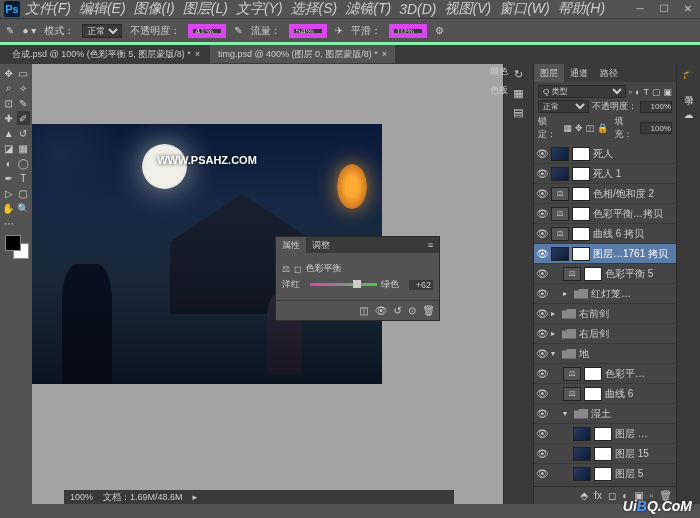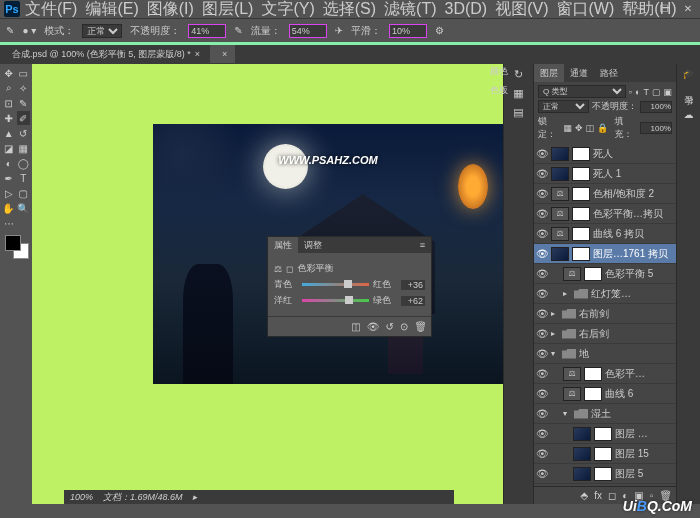--- a/index.html
+++ b/index.html
@@ -1,45 +1,45 @@
 <!DOCTYPE html>
 <html><head>
 <meta charset="utf-8">
 <style>
 * { margin: 0; padding: 0; box-sizing: border-box; }
 body { width: 700px; height: 518px; background: #535353; font-family: "Microsoft YaHei", sans-serif; font-size: 10px; color: #cccccc; overflow: hidden; position: relative; }
 .menubar { height: 18px; background: #535353; display: flex; align-items: center; padding: 0 4px; gap: 2px; }
-.menubar span { padding: 0 3px; cursor: pointer; font-size: 16px; }
+.menubar span { padding: 0 3px; cursor: pointer; font-size: 14px; font-style: italic; }
 .ps-icon { width: 16px; height: 16px; background: #001e36; border-radius: 2px; display: flex; align-items: center; justify-content: center; color: #31a8ff; font-weight: bold; font-size: 11px; }
 .optbar { height: 24px; background: #535353; border-top: 1px solid #383838; display: flex; align-items: center; padding: 0 6px; gap: 8px; font-size: 10px; }
-.optbar input { background: #3a3a3a; border: 1px solid #d946ef; color: #ccc; width: 38px; height: 14px; font-size: 9px; padding: 0 2px; }
+.optbar input { background: #3a3a3a; border: 5px solid #d946ef; color: #ccc; width: 38px; height: 14px; font-size: 9px; padding: 0 2px; }
 .optbar select { background: #3a3a3a; border: 1px solid #2a2a2a; color: #ccc; height: 14px; font-size: 9px; }
 .tabbar { height: 22px; background: #3a3a3a; border-top: 3px solid #86efac; display: flex; padding: 0 4px; gap: 2px; }
 .tab { height: 18px; padding: 0 8px; display: flex; align-items: center; font-size: 9px; background: #535353; }
 .tab.active { background: #3a3a3a; }
 .main { display: flex; height: 440px; }
 .toolbox { width: 32px; background: #535353; display: flex; flex-direction: column; padding: 2px; gap: 1px; }
 .toolbox-row { display: flex; gap: 1px; }
 .tool { width: 14px; height: 14px; background: #535353; display: flex; align-items: center; justify-content: center; cursor: pointer; font-size: 10px; }
 .tool.active { background: #3a3a3a; }
 .color-swatch { width: 24px; height: 24px; position: relative; margin: 4px 0 0 3px; }
 .fg-color { width: 16px; height: 16px; background: #000; border: 1px solid #888; position: absolute; top: 0; left: 0; }
 .bg-color { width: 16px; height: 16px; background: #fff; border: 1px solid #888; position: absolute; bottom: 0; right: 0; }
-.canvas-area { flex: 1; background: #bef264; position: relative; display: flex; align-items: center; justify-content: flex-end; font-style: italic; }
+.canvas-area { flex: 1; background: #a3a3a3; position: relative; display: flex; align-items: center; justify-content: flex-start; }
 .canvas { width: 350px; height: 260px; background: linear-gradient(180deg, #0a1a3a 0%, #162845 30%, #1a2838 60%, #0a1520 100%); position: relative; overflow: hidden; margin-top: -60px; }
 .moon { position: absolute; top: 20px; left: 110px; width: 45px; height: 45px; background: radial-gradient(circle, #f0f0e8 60%, #d0d0c8 100%); border-radius: 50%; box-shadow: 0 0 30px rgba(240,240,230,0.6); }
 .building { position: absolute; top: 70px; left: 120px; width: 180px; height: 120px; background: linear-gradient(180deg, #1a2030 0%, #0f1520 100%); clip-path: polygon(10% 40%, 50% 0%, 90% 40%, 90% 100%, 10% 100%); }
 .lantern { position: absolute; top: 40px; right: 15px; width: 30px; height: 45px; background: radial-gradient(ellipse, #ffaa33 30%, #cc7722 70%, #885511 100%); border-radius: 50%; box-shadow: 0 0 20px rgba(255,170,51,0.7); }
 .watermark { position: absolute; top: 30px; left: 50%; transform: translateX(-50%); color: #fff; font-size: 11px; font-weight: bold; text-shadow: 0 0 4px rgba(0,0,0,0.8); }
 .tree { position: absolute; top: 0; left: 0; width: 100px; height: 100px; background: radial-gradient(circle at 30% 30%, #1a2a45, transparent 60%); }
 .figure1 { position: absolute; bottom: 0; left: 30px; width: 50px; height: 120px; background: linear-gradient(180deg, #0a1020, #060a15); border-radius: 30% 30% 0 0; }
 .figure2 { position: absolute; bottom: 10px; right: 80px; width: 35px; height: 80px; background: linear-gradient(180deg, #2a2535, #1a1525); border-radius: 30% 30% 0 0; }
 .statusbar { position: absolute; bottom: 0; left: 32px; height: 14px; background: #3a3a3a; font-size: 9px; padding: 0 6px; display: flex; align-items: center; gap: 10px; width: 390px; }
 
-.properties-panel { position: absolute; left: 267px; top: 236px; width: 165px; background: #535353; border: 1px solid #2a2a2a; font-size: 9px; z-index: 10; }
+.properties-panel { position: absolute; left: 275px; top: 236px; width: 165px; background: #535353; border: 1px solid #2a2a2a; font-size: 9px; z-index: 10; }
 .panel-tabs { display: flex; height: 16px; background: #3a3a3a; }
 .panel-tab { padding: 0 6px; display: flex; align-items: center; font-size: 9px; }
 .panel-tab.active { background: #535353; }
 .panel-body { padding: 6px; }
 .panel-row { display: flex; align-items: center; margin: 3px 0; gap: 4px; }
 .panel-row label { width: 24px; font-size: 9px; }
 .slider { flex: 1; height: 8px; position: relative; }
 .slider-track { height: 3px; background: linear-gradient(90deg, #44aadd, #888, #dd6644); margin-top: 2px; }
 .slider-track.mg { background: linear-gradient(90deg, #dd44aa, #888, #44cc44); }
 .slider-track.yb { background: linear-gradient(90deg, #ddcc44, #888, #4466dd); }
@@ -130,20 +130,21 @@
   <input value="10%" style="">
   <span>⚙</span>
 </div>
 
 <div class="tabbar">
   <div class="tab active">
       <span>合成.psd @ 100% (色彩平衡 5, 图层蒙版/8) *</span> 
       <span style="margin-left:4px">×</span>
     </div>
   <div class="tab">
+      <span>timg.psd @ 400% (图层 0, 图层蒙版/8) *</span> 
       <span style="margin-left:4px">×</span>
     </div>
 </div>
 
 <div class="main">
   <div class="toolbox">
     <div class="toolbox-row">
         <div class="tool">✥</div>
         <div class="tool">▭</div>
       </div>
@@ -417,29 +418,20 @@
     <span style="flex:1"></span>
     <span class="panel-tab">≡</span>
   </div>
   <div class="panel-body">
     <div class="panel-row">
       <span>⚖</span>
       <span>◻</span>
       <span>色彩平衡</span>
     </div>
     <div class="panel-row">
-      <label>青色</label>
-      <div class="slider">
-          <div class="slider-track"></div>
-          <div class="slider-thumb" style="left:68%"></div>
-        </div>
-      <label>红色</label>
-      <span class="val">+36</span>
-    </div>
-    <div class="panel-row">
       <label>洋红</label>
       <div class="slider">
           <div class="slider-track mg"></div>
           <div class="slider-thumb" style="left:70%"></div>
         </div>
       <label>绿色</label>
       <span class="val">+62</span>
     </div>
   </div>
   <div class="panel-footer">

